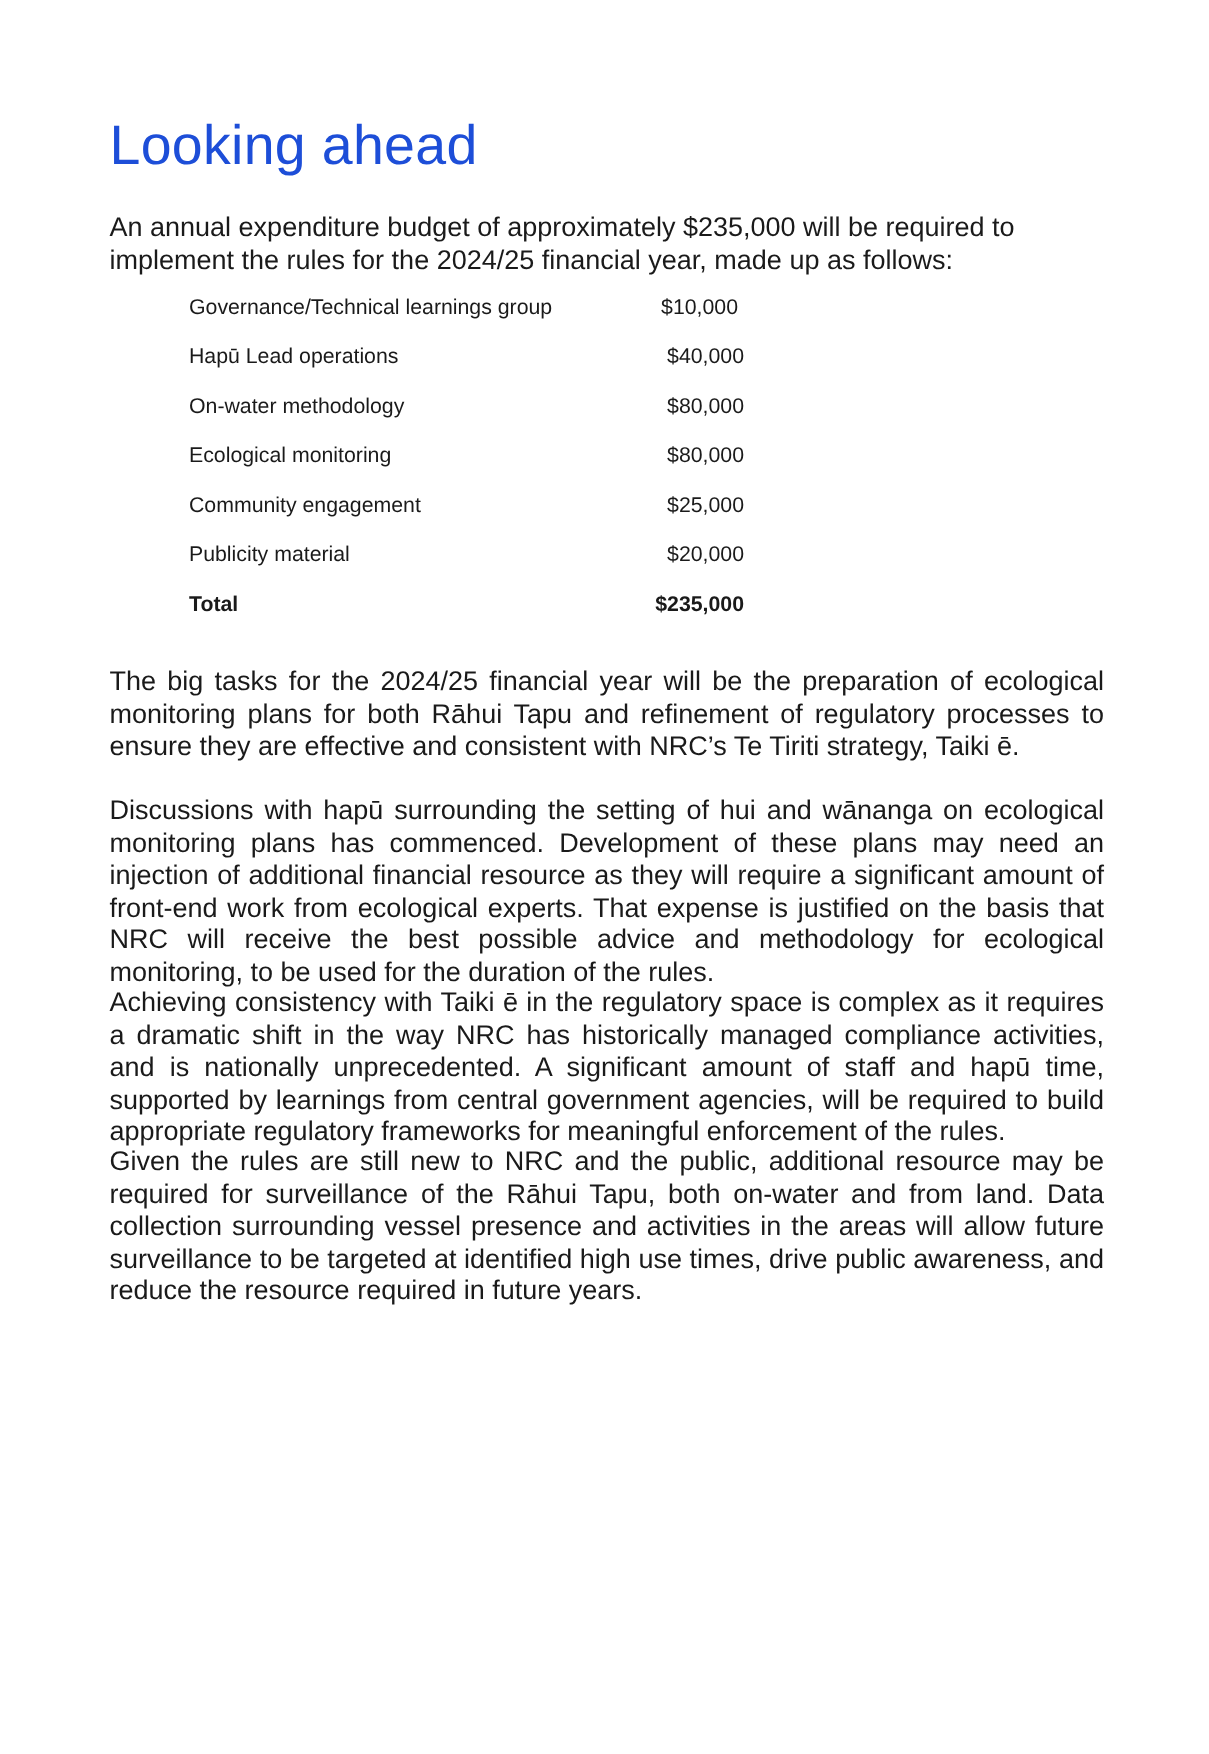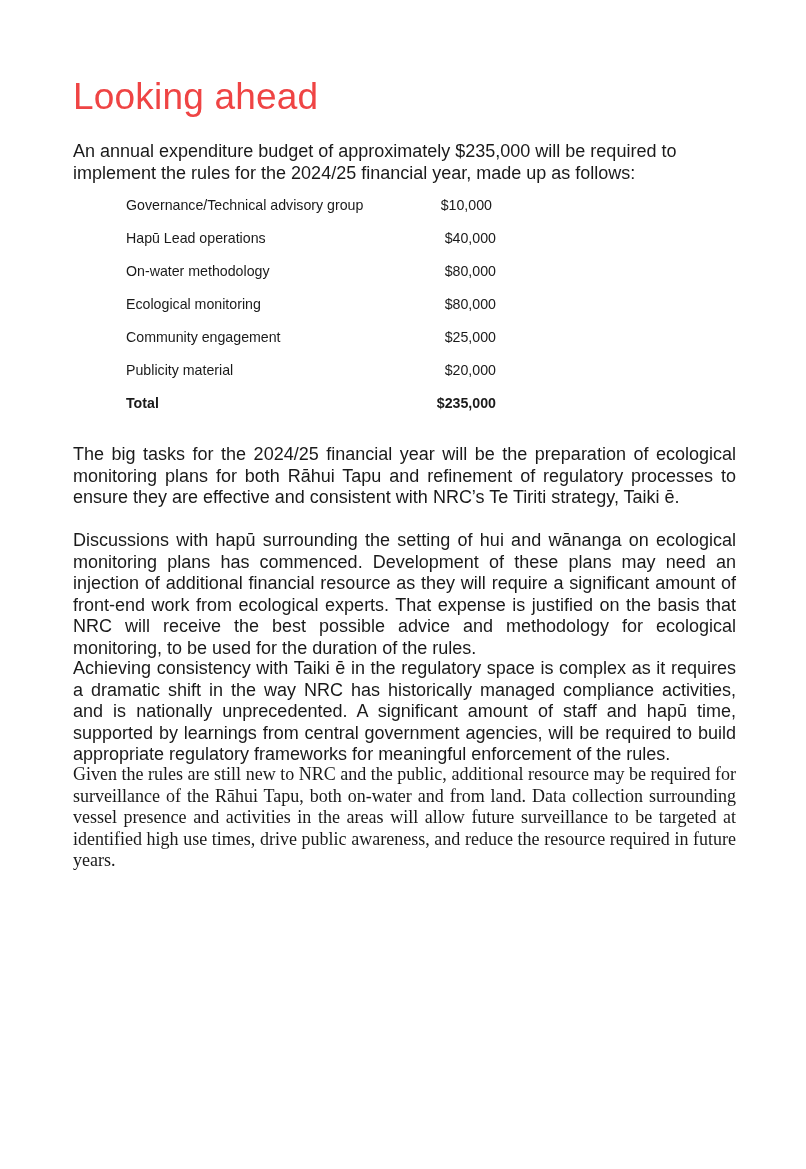--- a/index.html
+++ b/index.html
@@ -4,50 +4,50 @@
   <style>
     html, body { margin: 0; padding: 0; background: #ffffff; }
     body { width: 806px; height: 1169px; position: relative; overflow: hidden; }
     .page {
       position: absolute; left: 73px; top: 0; width: 663px;
       font-family: "Liberation Sans", sans-serif; color: #1a1a1a;
     }
     h1 {
       position: absolute; top: 76px; left: 0; margin: 0;
       font-family: "Liberation Sans", sans-serif; font-weight: normal;
-      font-size: 37px; color: #ef4444; letter-spacing: 0.2px; white-space: nowrap;
+      font-size: 37px; color: #1d4ed8; letter-spacing: 0.2px; white-space: nowrap;
     }
     .p {
       position: absolute; left: 0; width: 663px; margin: 0;
       font-size: 18px; line-height: 21.6px; text-align: justify;
     }
     .intro { top: 141px; text-align: left; }
     .budget {
       position: absolute; left: 53px; top: 193px; width: 370px;
       font-size: 14.2px;
     }
     .row { display: flex; justify-content: space-between; height: 33px; line-height: 24px; }
     .row .amt { text-align: right; width: 120px; }
     .row.first .amt { padding-right: 4px; }
     .row.total { font-weight: bold; }
     .p2 { top: 444px; }
     .p3 { top: 530px; }
     .p4 { top: 658px; }
-    .p5 { top: 764px; font-family: Liberation Serif, serif; }
+    .p5 { top: 764px; }
   </style>
 </head>
 <body>
 
 <div class="page">
   <h1>Looking ahead</h1>
   <p class="p intro">An annual expenditure budget of approximately $235,000 will be required to implement the rules for the 2024/25 financial year, made up as follows:</p>
 
   <div class="budget">
     <div class="row first">
-      <span>Governance/Technical advisory group</span>
+      <span>Governance/Technical learnings group</span>
       <span class="amt">$10,000</span>
     </div>
     <div class="row">
       <span>Hapū Lead operations</span>
       <span class="amt">$40,000</span>
     </div>
     <div class="row">
       <span>On-water methodology</span>
       <span class="amt">$80,000</span>
     </div>

